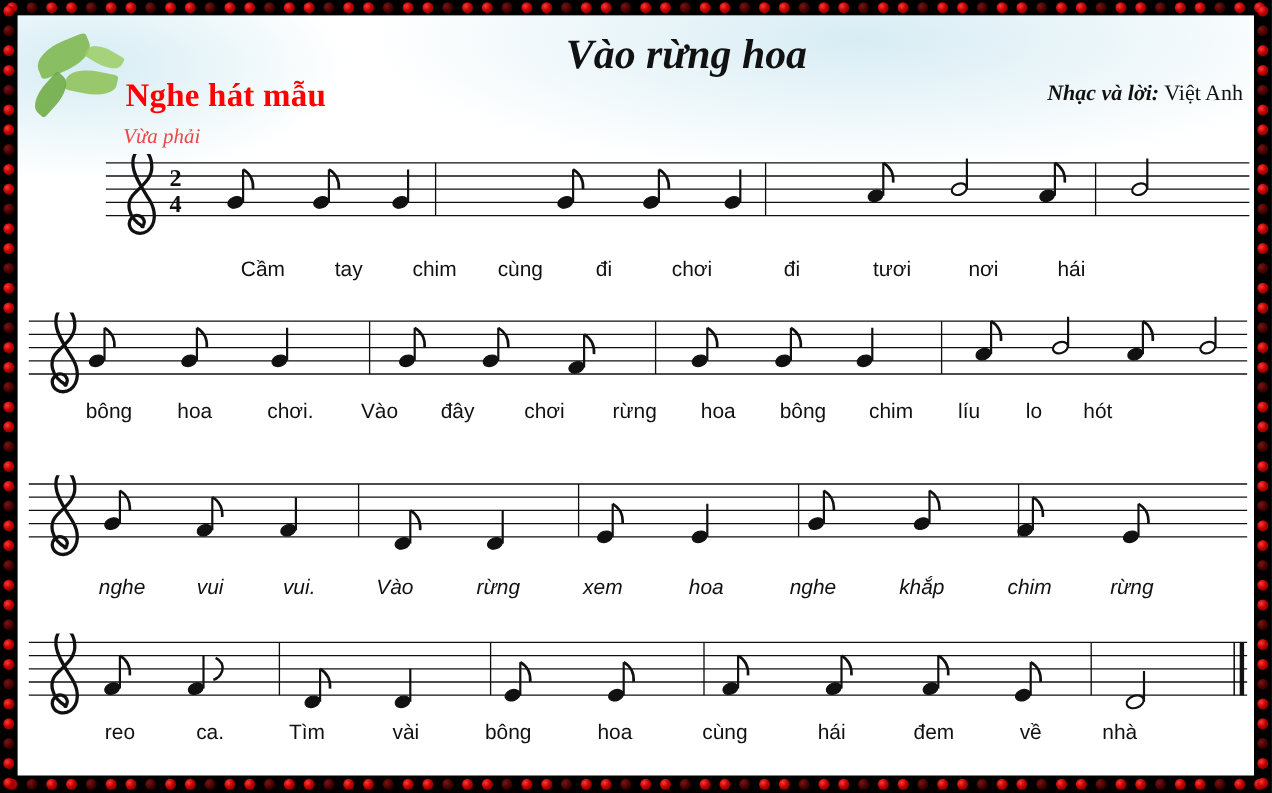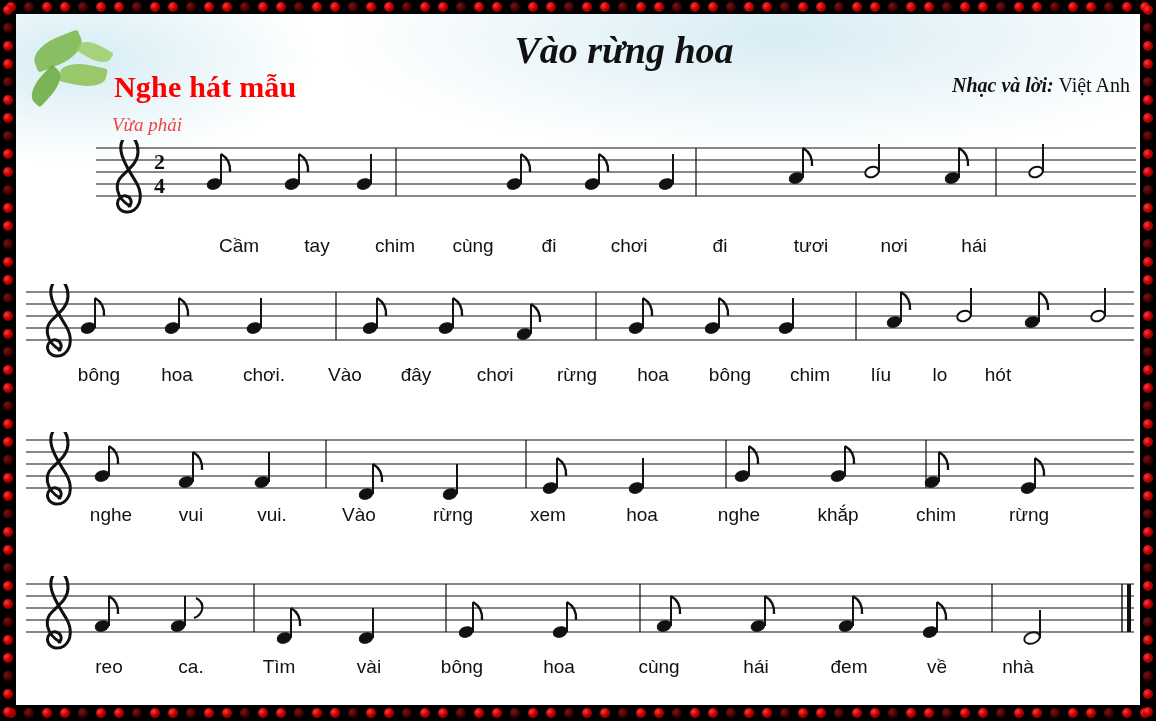--- a/index.html
+++ b/index.html
@@ -574,21 +574,21 @@
           <path d="M819 14 q10 6 9 18" fill="none" stroke-width="2.4"></path>
 
           <ellipse cx="906" cy="50" rx="7" ry="5" transform="rotate(-20 906 50)"></ellipse>
           <line x1="913" y1="50" x2="913" y2="20" stroke-width="2"></line>
           <path d="M913 20 q10 6 9 18" fill="none" stroke-width="2.4"></path>
           <ellipse cx="1002" cy="56" rx="7" ry="5" transform="rotate(-20 1002 56)"></ellipse>
           <line x1="1009" y1="56" x2="1009" y2="26" stroke-width="2"></line>
           <path d="M1009 26 q10 6 9 18" fill="none" stroke-width="2.4"></path>
         </g>
       </svg>
-      <div class="lyrics" style="left:44px; top:72px;">
+      <div class="lyrics" style="left:44px; top:92px;font-style:italic;">
         <span class="lyric" style="width:82px">nghe</span>
         <span class="lyric" style="width:78px">vui</span>
         <span class="lyric" style="width:84px">vui.</span>
         <span class="lyric" style="width:90px">Vào</span>
         <span class="lyric" style="width:98px">rừng</span>
         <span class="lyric" style="width:92px">xem</span>
         <span class="lyric" style="width:96px">hoa</span>
         <span class="lyric" style="width:98px">nghe</span>
         <span class="lyric" style="width:100px">khắp</span>
         <span class="lyric" style="width:96px">chim</span>

